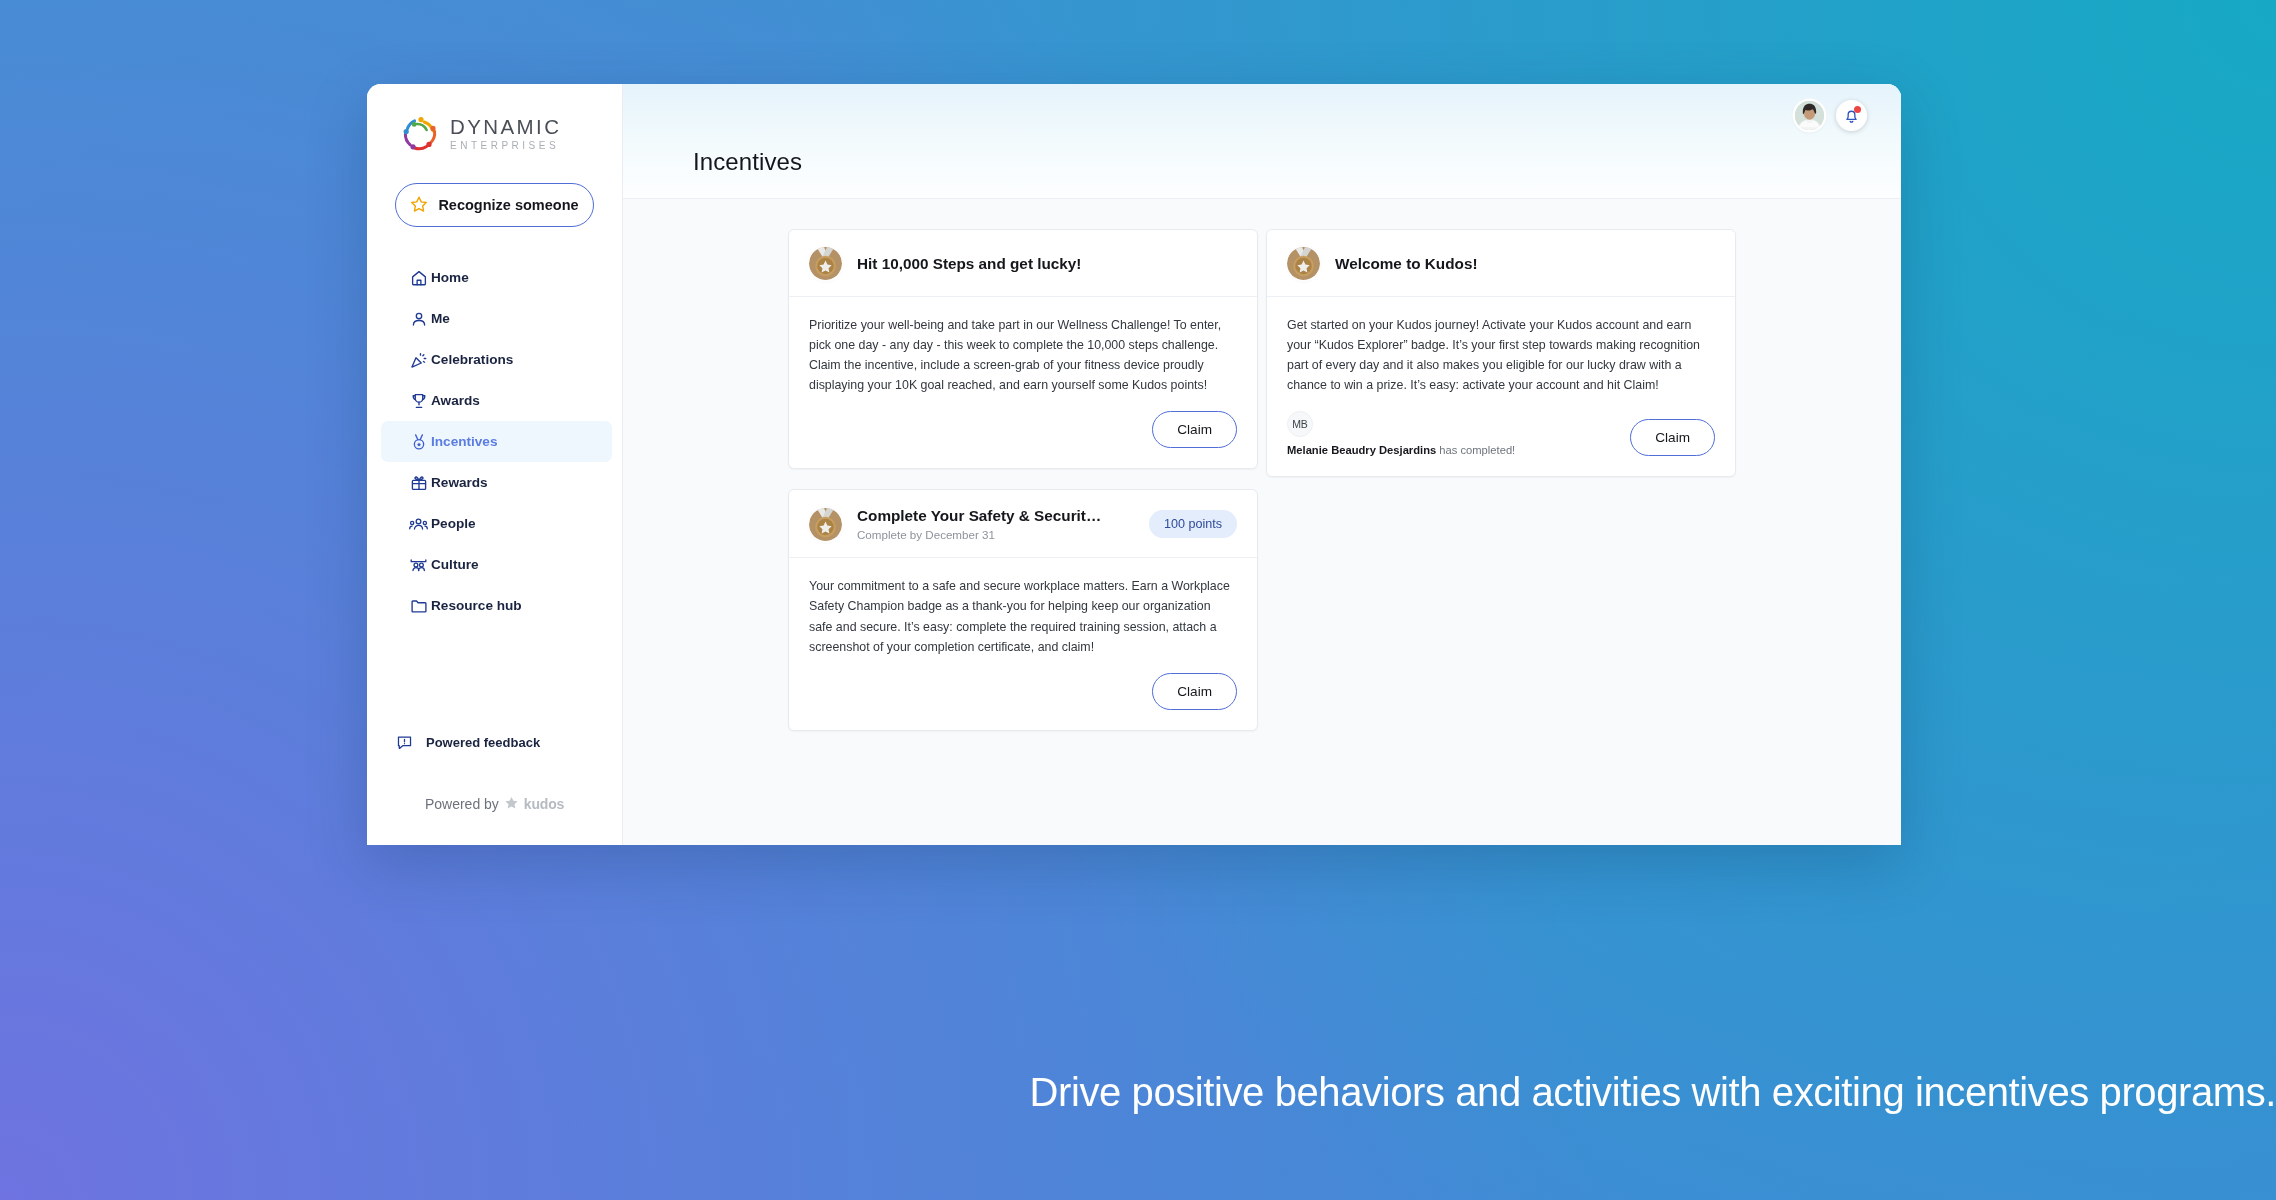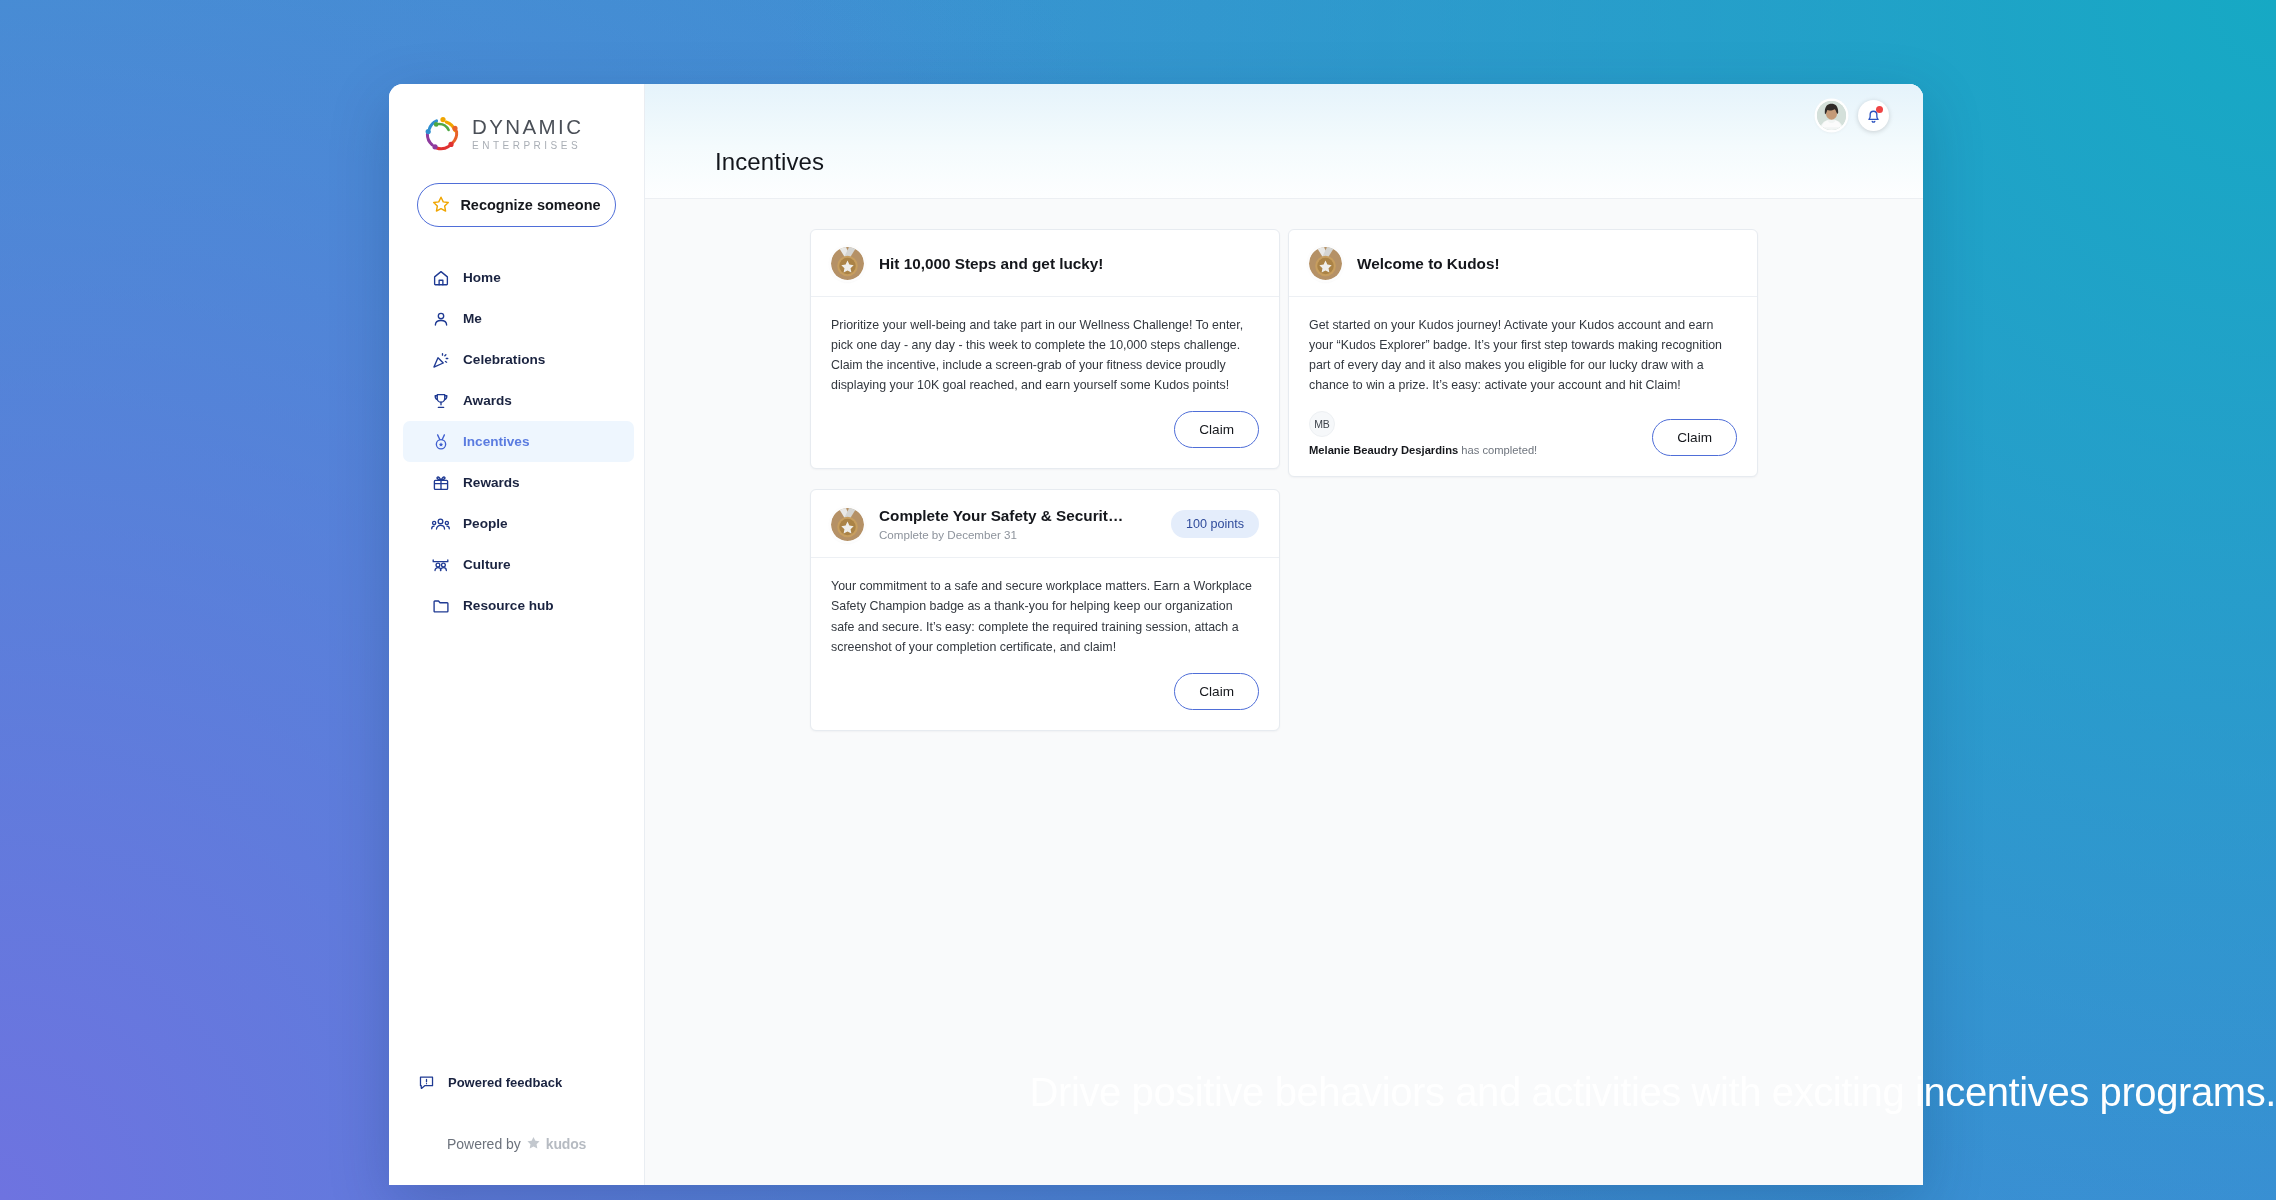--- a/index.html
+++ b/index.html
@@ -15,24 +15,24 @@
     background:
       radial-gradient(circle at 100% 0%, #16a9c4 0%, rgba(22,169,196,0) 58%),
       radial-gradient(circle at 0% 100%, #6e73e0 0%, rgba(110,115,224,0) 62%),
       linear-gradient(135deg, #3b94d0 0%, #4189d6 100%);
     position: relative;
   }
 
   
   .app-window {
     position: absolute;
-    left: 389px;
+    left: 367px;
     top: 84px;
     width: 1534px;
-    height: 1101px;
+    height: 761px;
     background: #ffffff;
     border-radius: 14px 14px 0 0;
     overflow: hidden;
     display: flex;
     box-shadow: 0 18px 60px rgba(10,40,80,0.22);
   }
 
   
   .sidebar {
     width: 256px;
@@ -81,21 +81,21 @@
     font-size: 14.5px;
     font-weight: 700;
     color: #15171c;
   }
 
   .nav { margin-top: 30px; display: flex; flex-direction: column; }
   .nav-item {
     height: 41px;
     display: flex;
     align-items: center;
-    gap: 13px;
+    gap: 3px;
     padding-left: 28px;
     font-size: 13.6px;
     font-weight: 700;
     color: #1a2340;
     cursor: pointer;
     border-radius: 7px;
     margin: 0 10px 0 14px;
   }
   .nav-item.active { background: #eef6fe; color: #5b7ce0; font-weight: 600; }
   .nav-icon { width: 19px; height: 19px; flex: 0 0 19px; display: flex; align-items: center; justify-content: center; }

